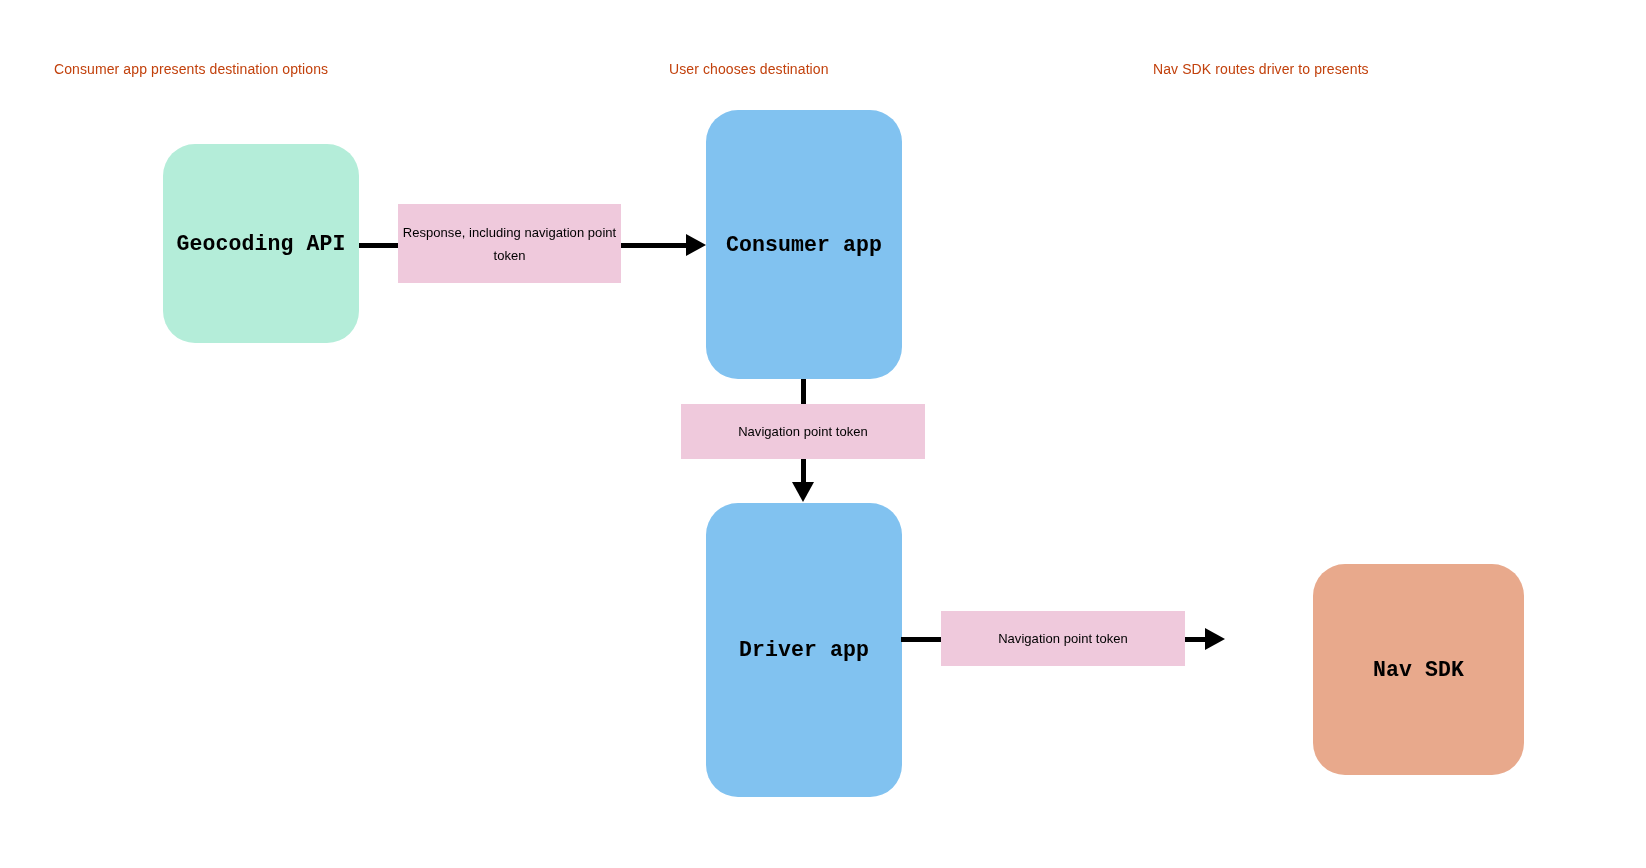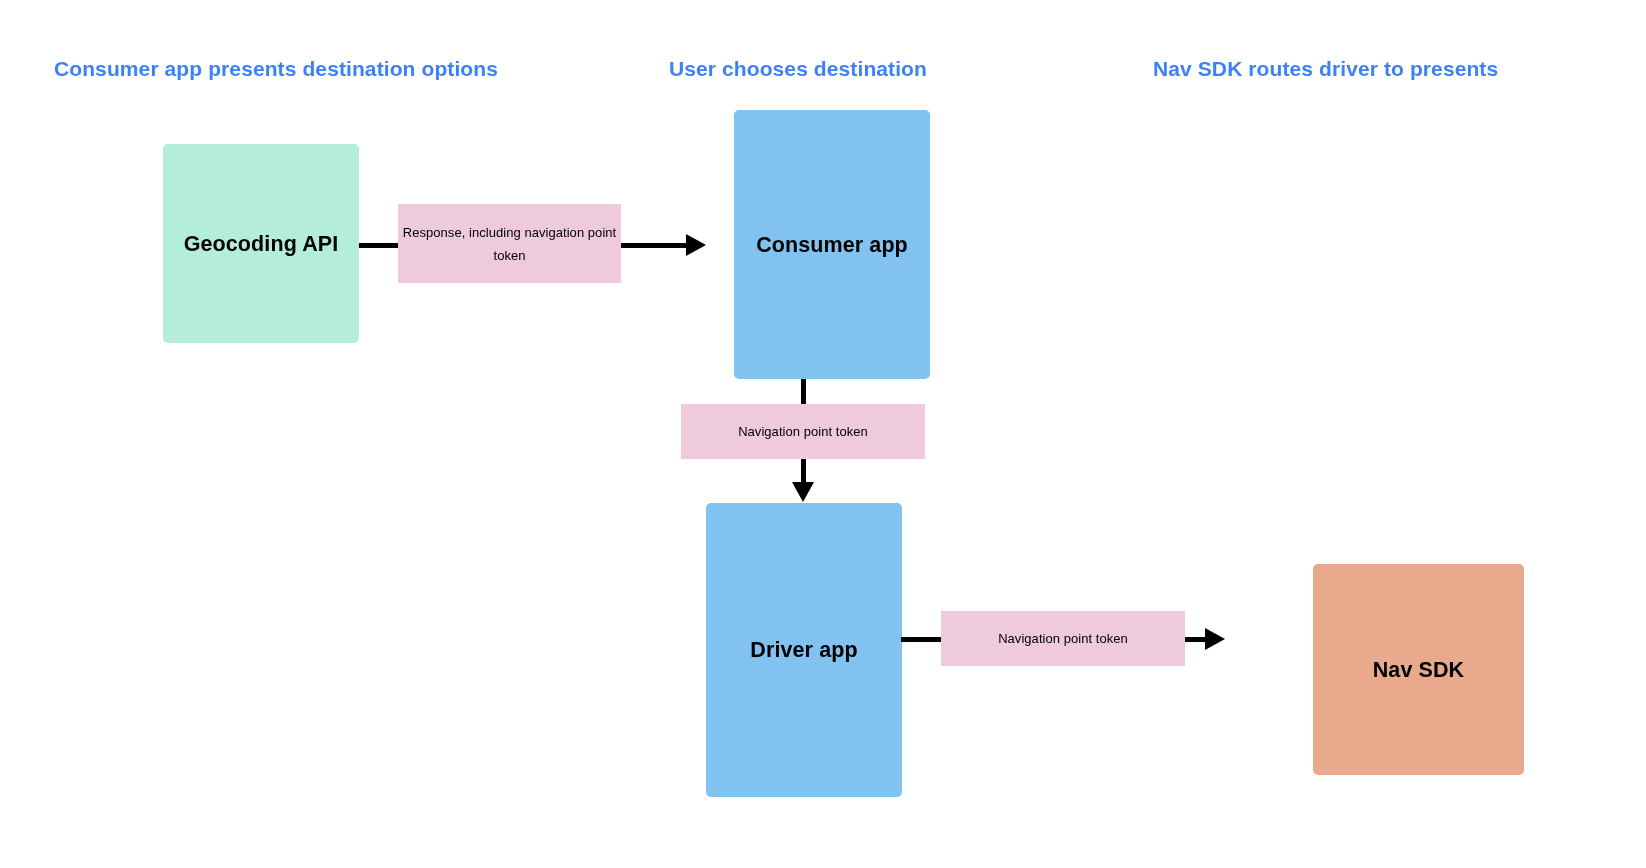--- a/index.html
+++ b/index.html
@@ -16,37 +16,38 @@
     position: relative;
     width: 1646px;
     height: 868px;
     background: #ffffff;
     overflow: hidden;
   }
 
   
   .column-heading {
     position: absolute;
-    font-size: 21px;
+    font-size: 14px;
     line-height: 26px;
-    color: #3b82f6;
+    color: #c2410c;
     white-space: nowrap;
-    font-weight: 700;
+    font-weight: 400;
     letter-spacing: 0.1px;
   }
 
   
   .node {
     position: absolute;
-    border-radius: 5px;
+    border-radius: 32px;
     display: flex;
     align-items: center;
     justify-content: center;
     text-align: center;
     box-sizing: border-box;
+    font-family: Liberation Mono, monospace;
   }
   .node .node-label {
     font-size: 21.5px;
     font-weight: 700;
     color: #000000;
     line-height: 26px;
     letter-spacing: 0.1px;
     padding: 0 6px;
   }
 
@@ -113,21 +114,21 @@
   <div class="conn conn-v" style="left:801px; top:379px; height:114px;"></div>
   <div class="arrowhead arrowhead-down" style="left:792px; top:482px;"></div>
 
   <div class="conn conn-h" style="left:901px; top:637px; width:312px;"></div>
   <div class="arrowhead arrowhead-right" style="left:1205px; top:628px;"></div>
 
   <div class="node" style="left:163px; top:144px; width:196px; height:199px; background:#b4edd9;">
     <span class="node-label">Geocoding API</span>
   </div>
 
-  <div class="node" style="left:706px; top:110px; width:196px; height:269px; background:#81c2f0;margin-left:28px;">
+  <div class="node" style="left:706px; top:110px; width:196px; height:269px; background:#81c2f0;">
     <span class="node-label">Consumer app</span>
   </div>
 
   <div class="node" style="left:1313px; top:564px; width:211px; height:211px; background:#e8a98c;">
     <span class="node-label">Nav SDK</span>
   </div>
 
   <div class="node" style="left:706px; top:503px; width:196px; height:294px; background:#81c2f0;">
     <span class="node-label">Driver app</span>
   </div>

